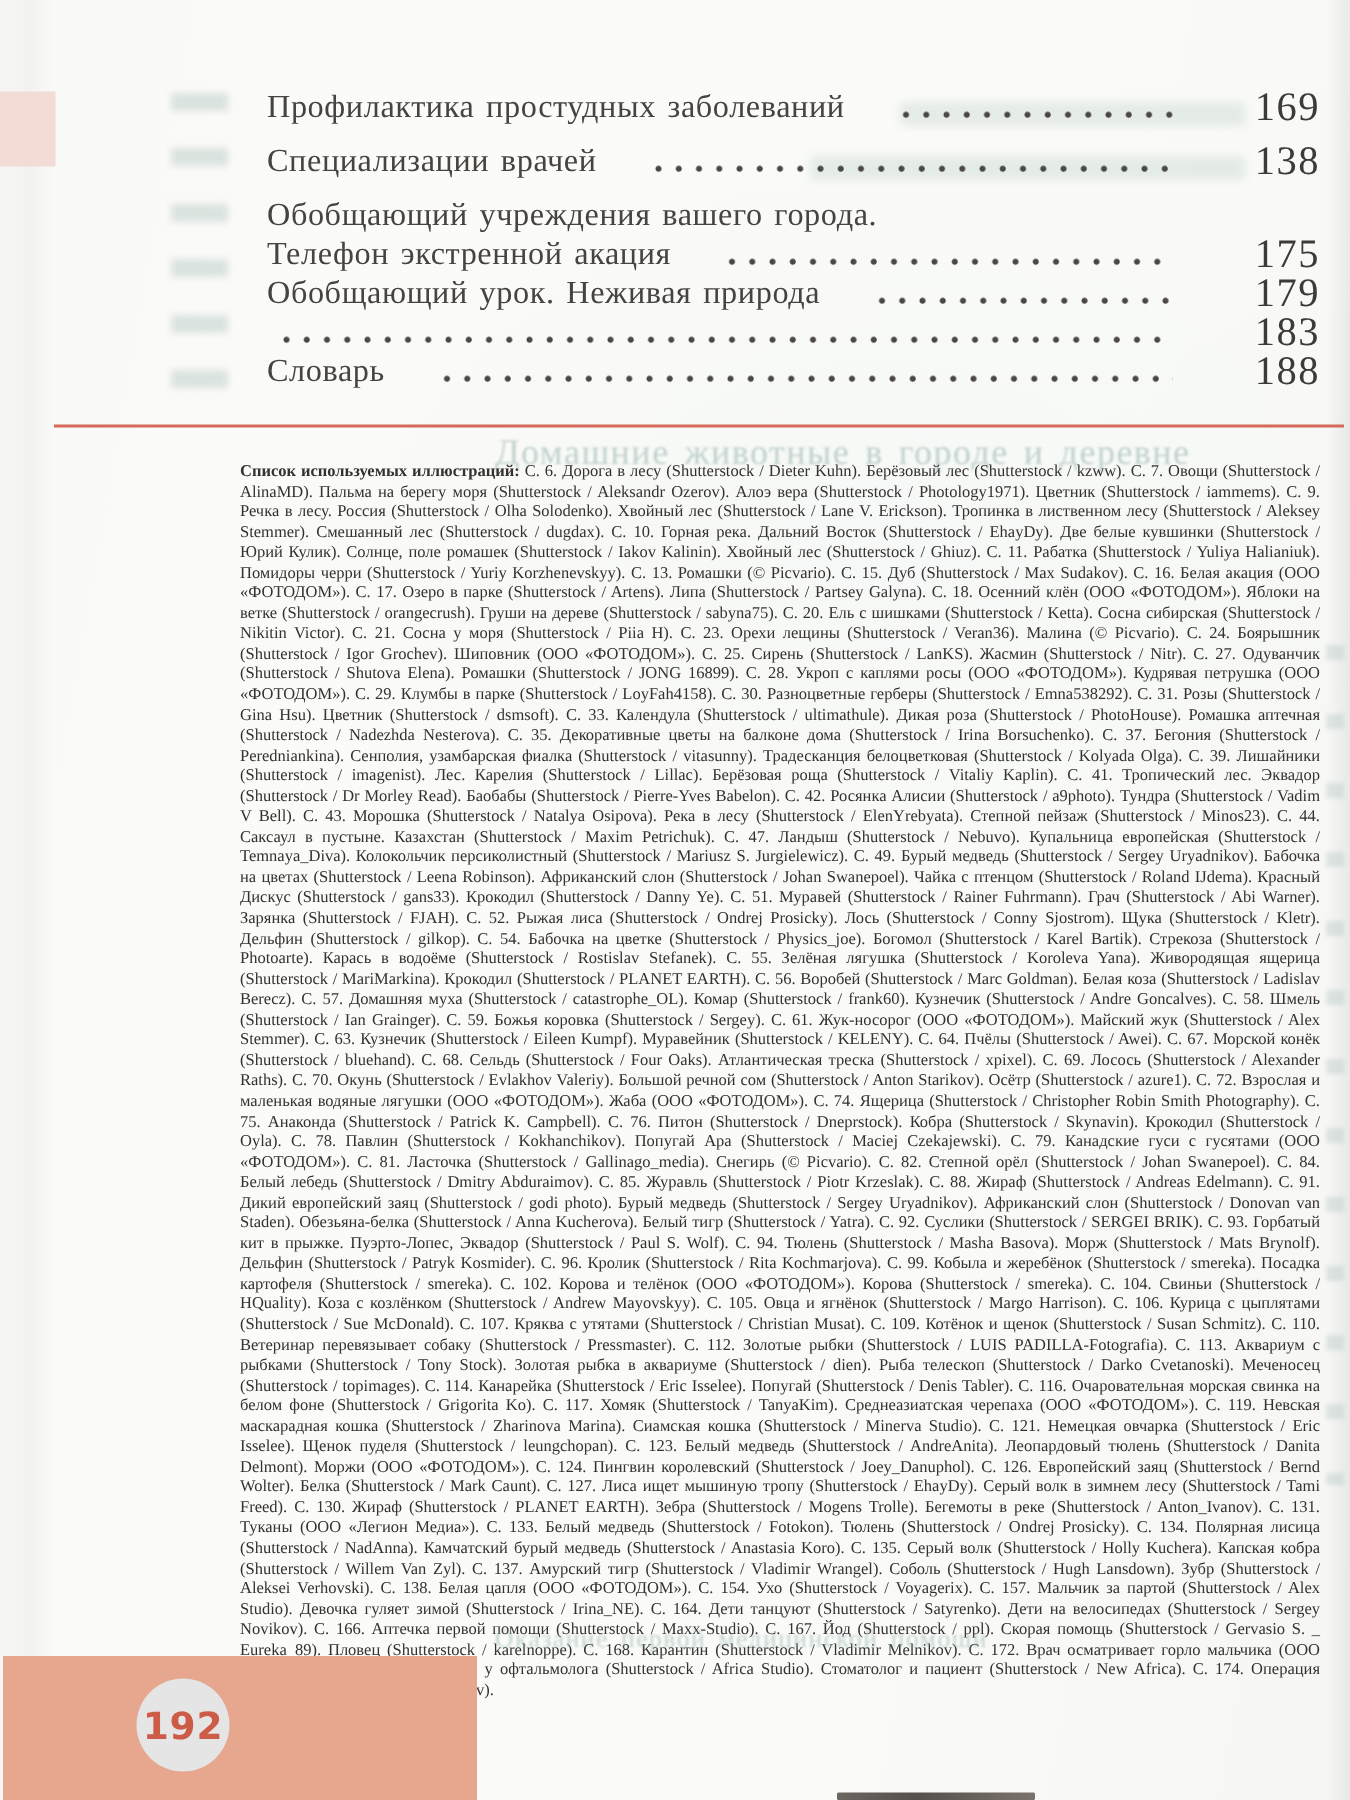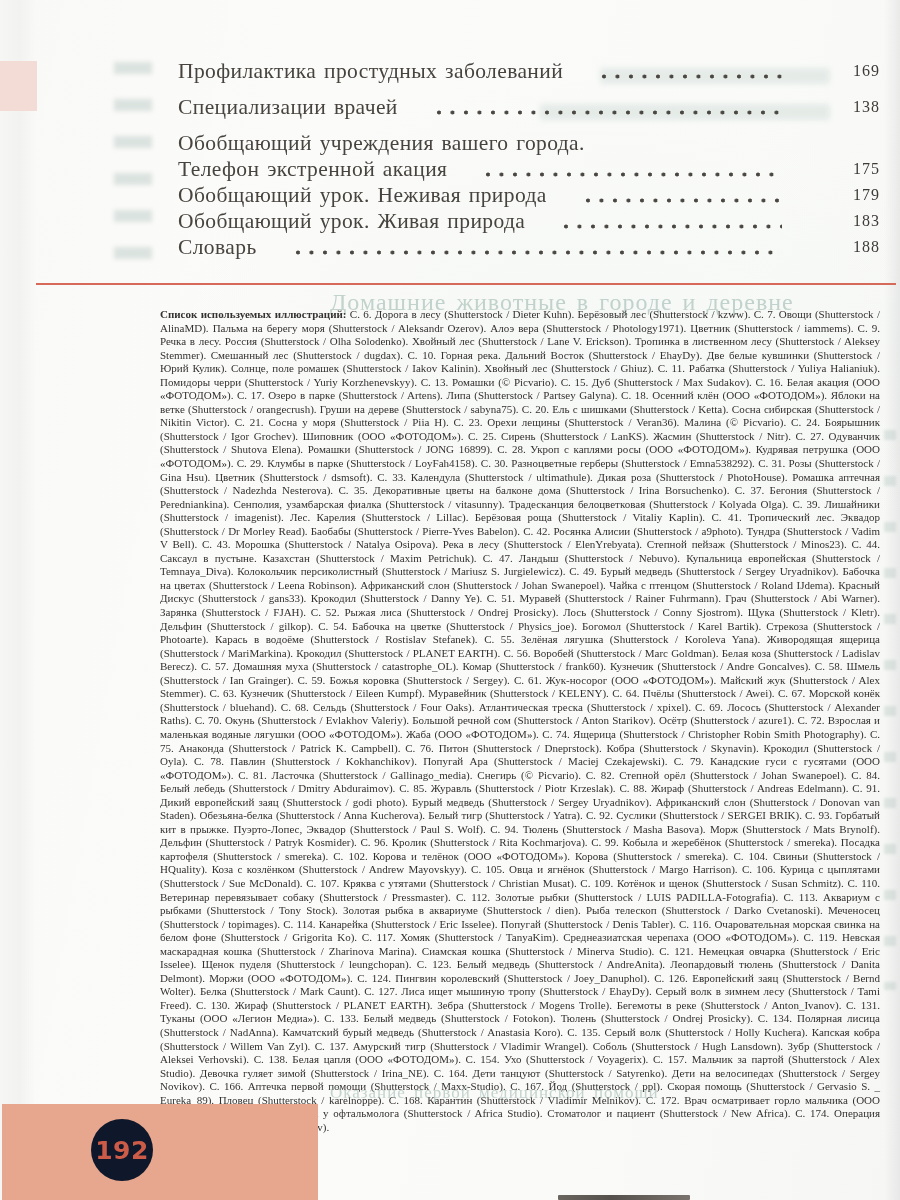--- a/index.html
+++ b/index.html
@@ -35,41 +35,41 @@
   .mt-sm { margin-top:10px; }
   .mt-md { }
   .toc-title { white-space:nowrap; }
   .toc-dots {
     flex:1 1 auto; align-self:flex-end; height:7px;
     margin:0 14px 4px 10px;
     background-image:radial-gradient(circle at 3px 3.5px, #4b4743 1.7px, rgba(0,0,0,0) 2.3px);
     background-size:13.5px 7px; background-repeat:repeat-x;
   }
   .no-lead .toc-dots { background:none; }
-  .toc-page { width:56px; text-align:right; font-size:16px; color:#3e3a37; letter-spacing:1px; }
+  .toc-page { width:56px; text-align:right; font-size:27px; color:#3e3a37; letter-spacing:1px; }
   
   .red-rule {
     position:absolute; left:36px; top:283px; width:860px; height:2px;
     background:#d6695a;
   }
   
   .credits {
     position:absolute; left:160px; top:308px; width:720px; margin:0;
     color:#343130; font-size:11px; line-height:13.55px;
     text-align:justify; word-spacing:0.4px;
   }
   .credits strong { font-weight:bold;margin-top:16px; }
   
   .footer-band {
     position:absolute; left:2px; top:1104px; width:316px; height:96px;
     background:#e6a78e;
   }
   .page-badge {
     position:absolute; left:89px; top:15px; width:62px; height:62px;
-    background:#0f172a; border-radius:50%;
+    background:#e5e5e5; border-radius:50%;
     display:flex; align-items:center; justify-content:center;
   }
   .page-badge span {
     font-family:"DejaVu Sans","Liberation Sans",sans-serif;
     font-weight:bold; font-size:25px; color:#cc5c48; letter-spacing:0.5px;
   }
   
   .ghost-line {
     position:absolute; color:rgba(139,171,162,0.5); white-space:nowrap; overflow:hidden;
     font-size:24px; letter-spacing:1px; word-spacing:3px; filter:blur(0.7px);
@@ -130,21 +130,20 @@
       <span class="toc-title">Телефон экстренной акация</span>
       <span class="toc-dots"></span>
       <span class="toc-page">175</span>
     </div>
     <div class="toc-row mt-md">
       <span class="toc-title">Обобщающий урок. Неживая природа</span>
       <span class="toc-dots"></span>
       <span class="toc-page">179</span>
     </div>
     <div class="toc-row">
-      <span class="toc-title">Обобщающий урок. Живая природа</span>
       <span class="toc-dots"></span>
       <span class="toc-page">183</span>
     </div>
     <div class="toc-row">
       <span class="toc-title">Словарь</span>
       <span class="toc-dots"></span>
       <span class="toc-page">188</span>
     </div>
   </div>
 

